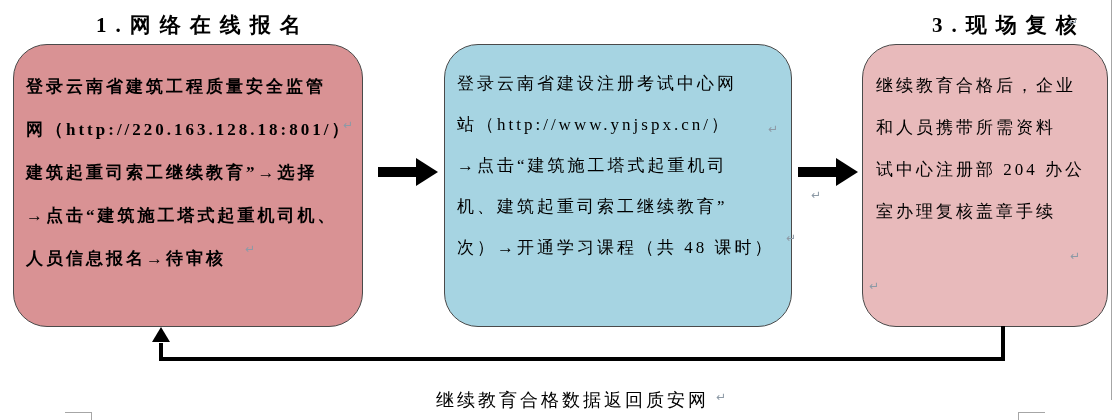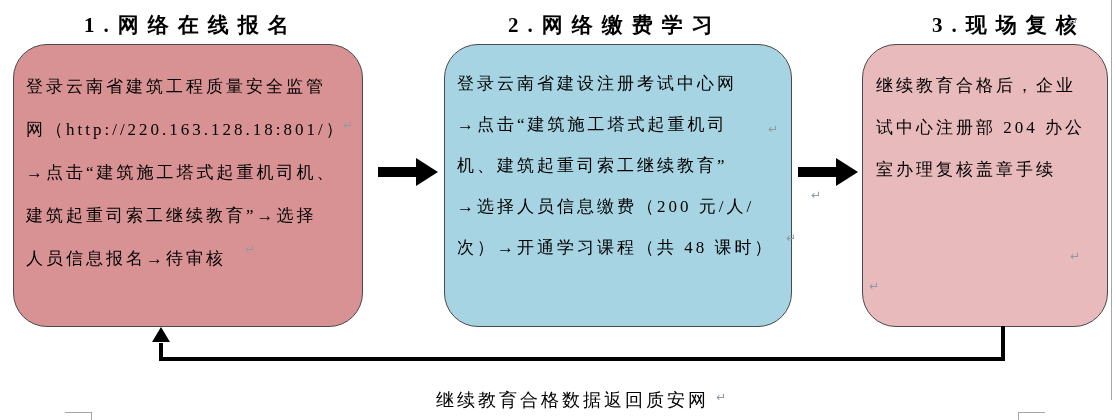--- a/index.html
+++ b/index.html
@@ -8,21 +8,21 @@
     font-family:"Liberation Serif","DejaVu Serif",serif;color:#000;
   }
   .title{
     position:absolute;top:11px;font-size:21px;font-weight:bold;
     letter-spacing:9px;white-space:nowrap;color:#000;
   }
   .box{
     position:absolute;top:44px;height:283px;border:1px solid var(--box-border,#4a4a4a);
     border-radius:34px;box-sizing:border-box;font-size:17px;letter-spacing:3px;
   }
-  .box1{left:13px;width:350px;background:var(--box1-fill,#d99294);padding:20px 12px 0 12px;}
+  .box1{left:13px;width:350px;background:var(--box1-fill,#d99294);padding:20px 12px 0 12px;font-weight:bold;}
   .box2{left:444px;width:348px;background:var(--box2-fill,#a6d4e2);padding:18px 6px 0 12px;}
   .box3{left:862px;width:246px;background:var(--box3-fill,#e8babb);padding:20px 6px 16px 13px;}
   .box1 .bline{line-height:43px;}
   .box2 .bline{line-height:41px;}
   .box3 .bline{line-height:42px;}
   .bline{white-space:nowrap;}
   .harrow{position:absolute;width:60px;height:28px;}
   .harrow .shaft{position:absolute;left:0;top:9px;width:38px;height:10px;background:var(--arrow,#000);}
   .harrow .head{position:absolute;left:38px;top:0;width:0;height:0;
     border-top:14px solid transparent;border-bottom:14px solid transparent;
@@ -44,42 +44,42 @@
   .corner-b{position:absolute;left:1018px;top:412px;width:26px;height:8px;
     border-top:1px solid var(--guide,#a6a6a6);border-left:1px solid var(--guide,#a6a6a6);}
   .page-edge{position:absolute;left:1111px;top:0;width:0;height:400px;
     border-left:1px solid var(--guide,#a6a6a6);}
 </style>
 </head>
 <body>
 
 <div class="stage">
 
-  <div class="title" style="left:84px">1.网络在线报名</div>
-  <div class="title" style="left:508px">2.网络缴费学习</div>
+  <div class="title" style="left:96px">1.网络在线报名</div>
   <div class="title" style="left:932px">3.现场复核</div>
 
   <div class="box box1">
     <div class="bline">登录云南省建筑工程质量安全监管</div>
     <div class="bline">网（http://220.163.128.18:801/）</div>
+    <div class="bline">建筑起重司索工继续教育”→选择</div>
     <div class="bline">→点击“建筑施工塔式起重机司机、</div>
-    <div class="bline">建筑起重司索工继续教育”→选择</div>
     <div class="bline">人员信息报名→待审核</div>
   </div>
 
   <div class="box box2">
     <div class="bline">登录云南省建设注册考试中心网</div>
+    <div class="bline">站（http://www.ynjspx.cn/）</div>
     <div class="bline">→点击“建筑施工塔式起重机司</div>
     <div class="bline">机、建筑起重司索工继续教育”</div>
-    <div class="bline">→选择人员信息缴费（200 元/人/</div>
     <div class="bline">次）→开通学习课程（共 48 课时）</div>
   </div>
 
   <div class="box box3">
     <div class="bline">继续教育合格后，企业</div>
+    <div class="bline">和人员携带所需资料</div>
     <div class="bline">试中心注册部 204 办公</div>
     <div class="bline">室办理复核盖章手续</div>
   </div>
 
   <div class="harrow" style="left:378px;top:158px">
     <div class="shaft"></div>
     <div class="head"></div>
   </div>
   <div class="harrow" style="left:798px;top:158px">
     <div class="shaft"></div>

